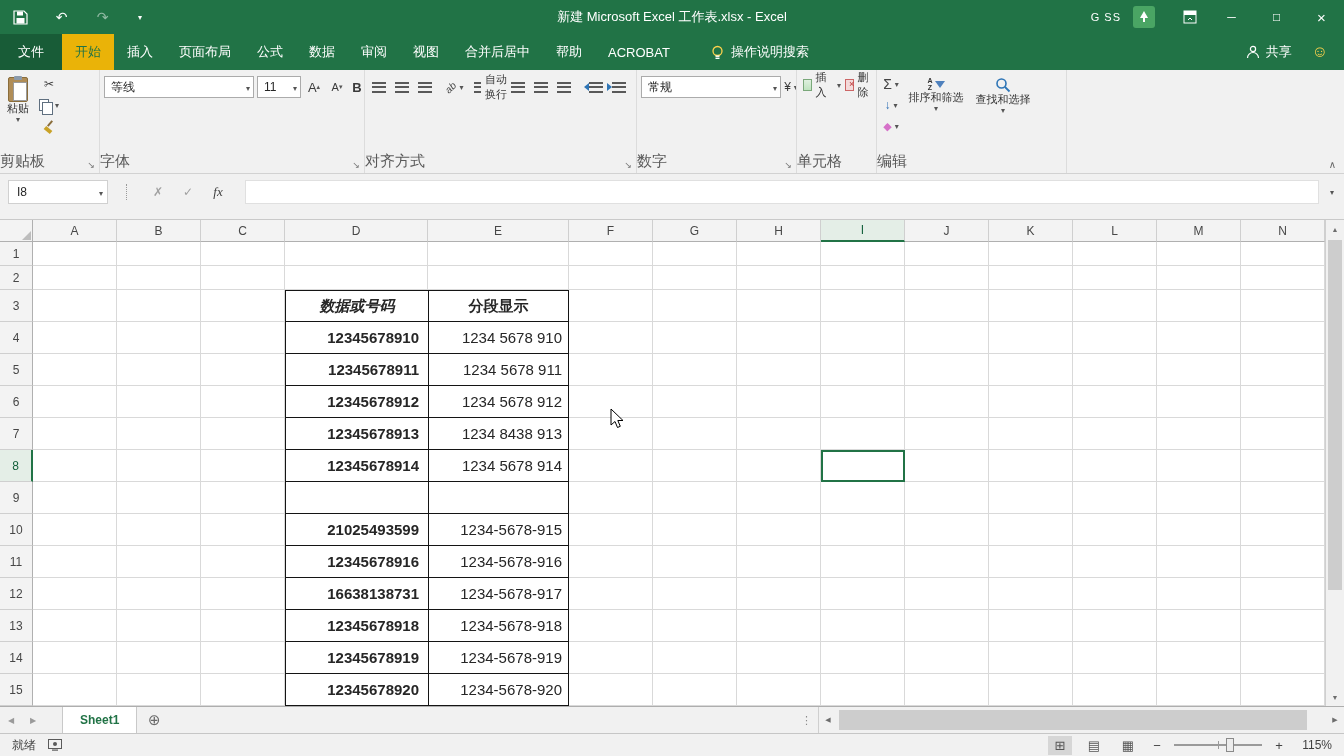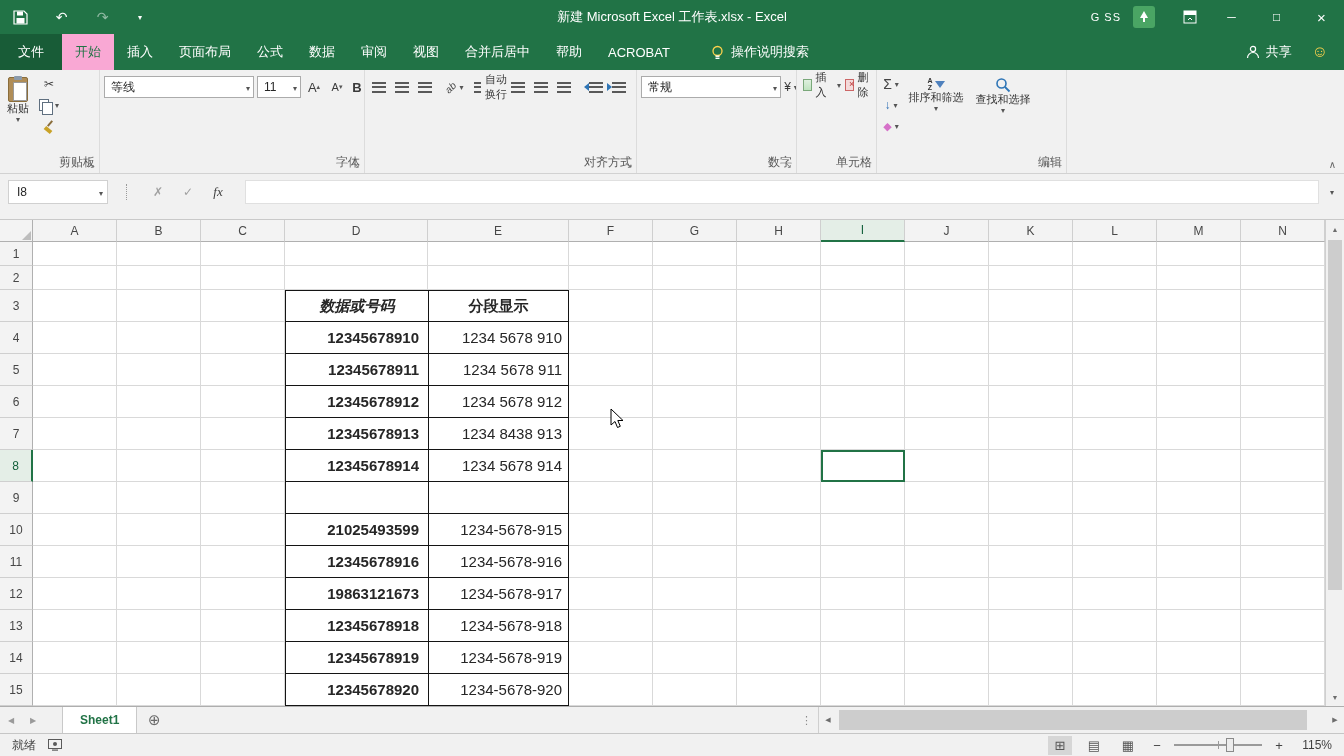--- a/index.html
+++ b/index.html
@@ -18,29 +18,29 @@
 .avatar{width:22px;height:22px;border-radius:3px;background:#4aa564;display:inline-flex;align-items:center;justify-content:center;margin-right:16px;}
 .rdo{width:38px;height:100%;display:inline-flex;align-items:center;justify-content:center;}
 .winbtn{width:45px;height:100%;display:inline-flex;align-items:center;justify-content:center;font-size:12px;color:#fff;}
 .winbtn.cl{font-size:15px;}
 
 
 .tabrow{height:36px;background:#217346;display:flex;align-items:stretch;color:#fff;}
 .filetab{width:62px;background:#185c37;display:flex;align-items:center;justify-content:center;font-size:13px;}
 #ribbon-tabs{display:flex;}
 .rtab{padding:0 13px;display:flex;align-items:center;font-size:13px;color:#fff;}
-.rtab.active{background:#f9a8d4;color:#217346;}
+.rtab.active{background:#eab308;color:#217346;}
 .tellme{display:flex;align-items:center;gap:7px;margin-left:28px;font-size:13px;}
 .sharebtn{margin-left:auto;display:flex;align-items:center;gap:6px;font-size:13px;padding:0 10px;}
 .smiley{display:flex;align-items:center;padding:0 16px 0 10px;font-size:16px;color:#ffd34d;}
 
 
 .ribbon{height:104px;background:#f1f1f1;border-bottom:1px solid #d2d2d2;display:flex;position:relative;}
 .grp{position:relative;border-right:1px solid #dcdcdc;padding:4px 4px 17px 4px;overflow:hidden;}
-.grp-label{position:absolute;bottom:2px;left:0;right:4px;text-align:right;font-size:12px;color:#595959;}
+.grp-label{position:absolute;bottom:2px;left:0;right:16px;text-align:left;font-size:15px;color:#595959;}
 .launcher{position:absolute;bottom:3px;right:4px;font-size:9px;color:#777;line-height:9px;}
 .launcher::after{content:"↘";}
 .rowr{display:flex;align-items:center;gap:3px;height:26px;}
 .colr{display:flex;flex-direction:row;}
 .bigbtn{display:flex;flex-direction:column;align-items:center;justify-content:flex-start;font-size:11px;color:#333;padding:3px 3px 0 3px;text-align:center;line-height:13px;}
 .sbtn{height:22px;min-width:20px;display:inline-flex;align-items:center;justify-content:center;font-size:12px;color:#3b3b3b;}
 .combo{background:#fff;border:1px solid #ababab;height:22px;display:flex;align-items:center;font-size:12px;padding:0 3px 0 6px;color:#262626;}
 .combo .cdd{margin-left:auto;}
 .cdd::after{content:"▾";font-size:8px;color:#555;margin-left:3px;}
 .cdb::after{content:"▾";font-size:8px;color:#555;display:block;line-height:6px;margin-top:2px;}
@@ -601,21 +601,21 @@
     <div class="cell" style="left: 737px; top: 326px; width: 84px; height: 32px;"></div>
     <div class="cell" style="left: 821px; top: 326px; width: 84px; height: 32px;"></div>
     <div class="cell" style="left: 905px; top: 326px; width: 84px; height: 32px;"></div>
     <div class="cell" style="left: 989px; top: 326px; width: 84px; height: 32px;"></div>
     <div class="cell" style="left: 1073px; top: 326px; width: 84px; height: 32px;"></div>
     <div class="cell" style="left: 1157px; top: 326px; width: 84px; height: 32px;"></div>
     <div class="cell" style="left: 1241px; top: 326px; width: 84px; height: 32px;"></div>
     <div class="cell" style="left: 33px; top: 358px; width: 84px; height: 32px;"></div>
     <div class="cell" style="left: 117px; top: 358px; width: 84px; height: 32px;"></div>
     <div class="cell" style="left: 201px; top: 358px; width: 84px; height: 32px;"></div>
-    <div class="cell tcell td" style="left: 285px; top: 358px; width: 143px; height: 32px;">19863121673</div>
+    <div class="cell tcell td" style="left: 285px; top: 358px; width: 143px; height: 32px;">16638138731</div>
     <div class="cell tcell tr te" style="left: 428px; top: 358px; width: 141px; height: 32px;">1234-5678-917</div>
     <div class="cell" style="left: 569px; top: 358px; width: 84px; height: 32px;"></div>
     <div class="cell" style="left: 653px; top: 358px; width: 84px; height: 32px;"></div>
     <div class="cell" style="left: 737px; top: 358px; width: 84px; height: 32px;"></div>
     <div class="cell" style="left: 821px; top: 358px; width: 84px; height: 32px;"></div>
     <div class="cell" style="left: 905px; top: 358px; width: 84px; height: 32px;"></div>
     <div class="cell" style="left: 989px; top: 358px; width: 84px; height: 32px;"></div>
     <div class="cell" style="left: 1073px; top: 358px; width: 84px; height: 32px;"></div>
     <div class="cell" style="left: 1157px; top: 358px; width: 84px; height: 32px;"></div>
     <div class="cell" style="left: 1241px; top: 358px; width: 84px; height: 32px;"></div>

